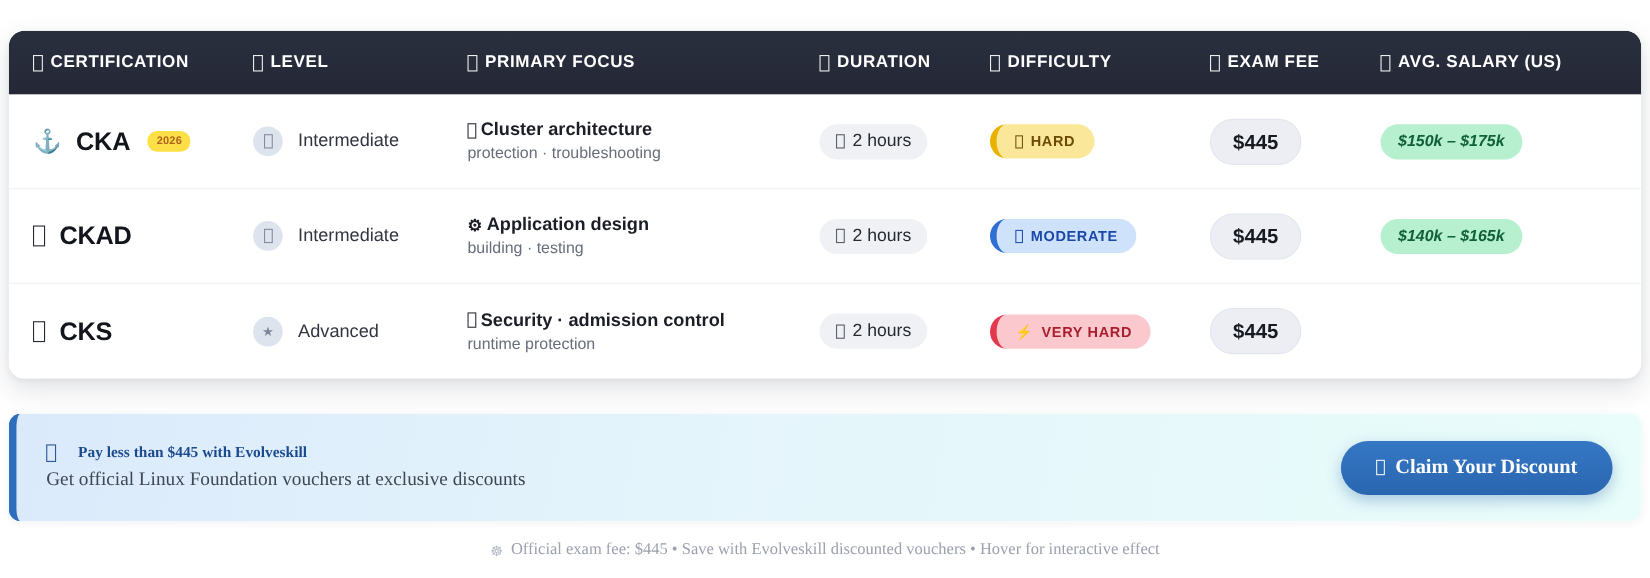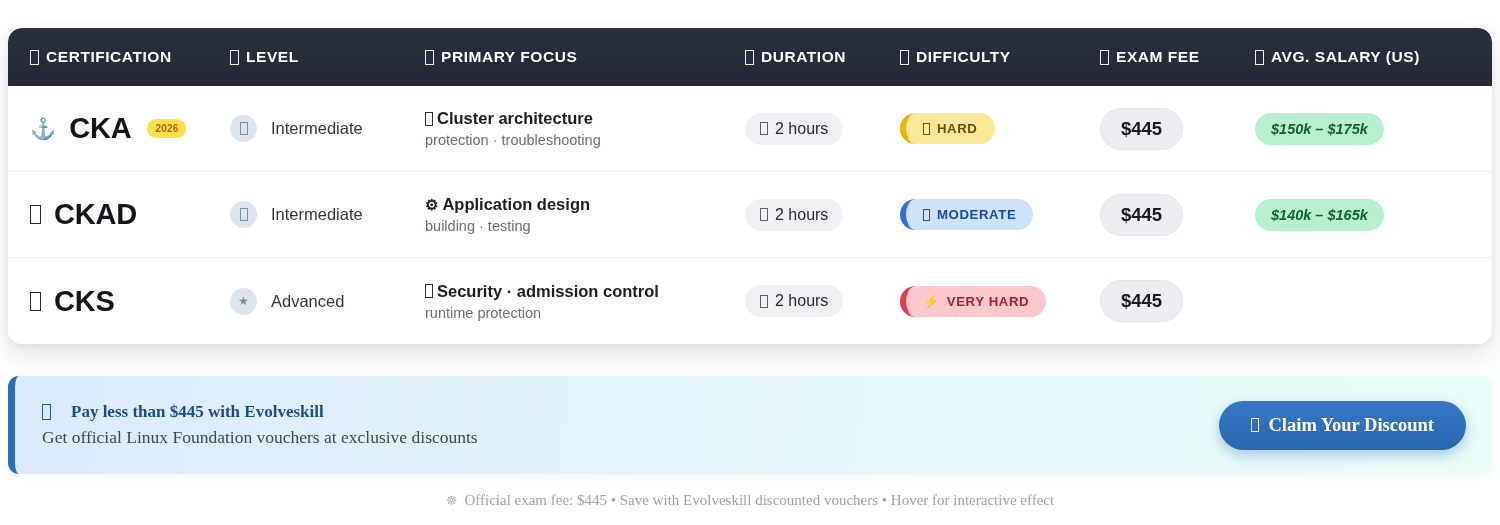--- a/index.html
+++ b/index.html
@@ -85,21 +85,21 @@
   .cert-cell { display: flex; align-items: center; gap: 13px; }
   .cert-icon {
     font-size: 21px;
     color: #15171f;
     line-height: 1;
     display: inline-flex;
     align-items: center;
   }
   .cert-icon .tofu { width: 11px; height: 19px; }
   .cert-name {
-    font-size: 29px;
+    font-size: 23px;
     font-weight: bold;
     color: #13151c;
     letter-spacing: -0.2px;
   }
   .year-badge {
     background: #fde047;
     color: #b2601f;
     font-size: 10px;
     font-weight: bold;
     padding: 4px 8px;
@@ -201,21 +201,21 @@
     background: linear-gradient(100deg, #dbeafb 0%, #e4f4fb 40%, #e9fdfa 100%);
     display: flex;
     align-items: center;
     justify-content: space-between;
     padding: 0 26px 0 27px;
     font-family: "Liberation Serif", serif;
     box-shadow: 0 2px 8px rgba(30,41,59,0.05);
   }
 
   .promo-title {
-    font-size: 17px;
+    font-size: 14px;
     font-weight: bold;
     color: #1c4a8f;
     display: flex;
     align-items: center;
     gap: 20px;
     margin-bottom: 5px;
   }
   .promo-title .tofu { width: 9px; height: 16px; border-color:#1c4a8f; }
   .promo-sub {
     font-size: 17.5px;

